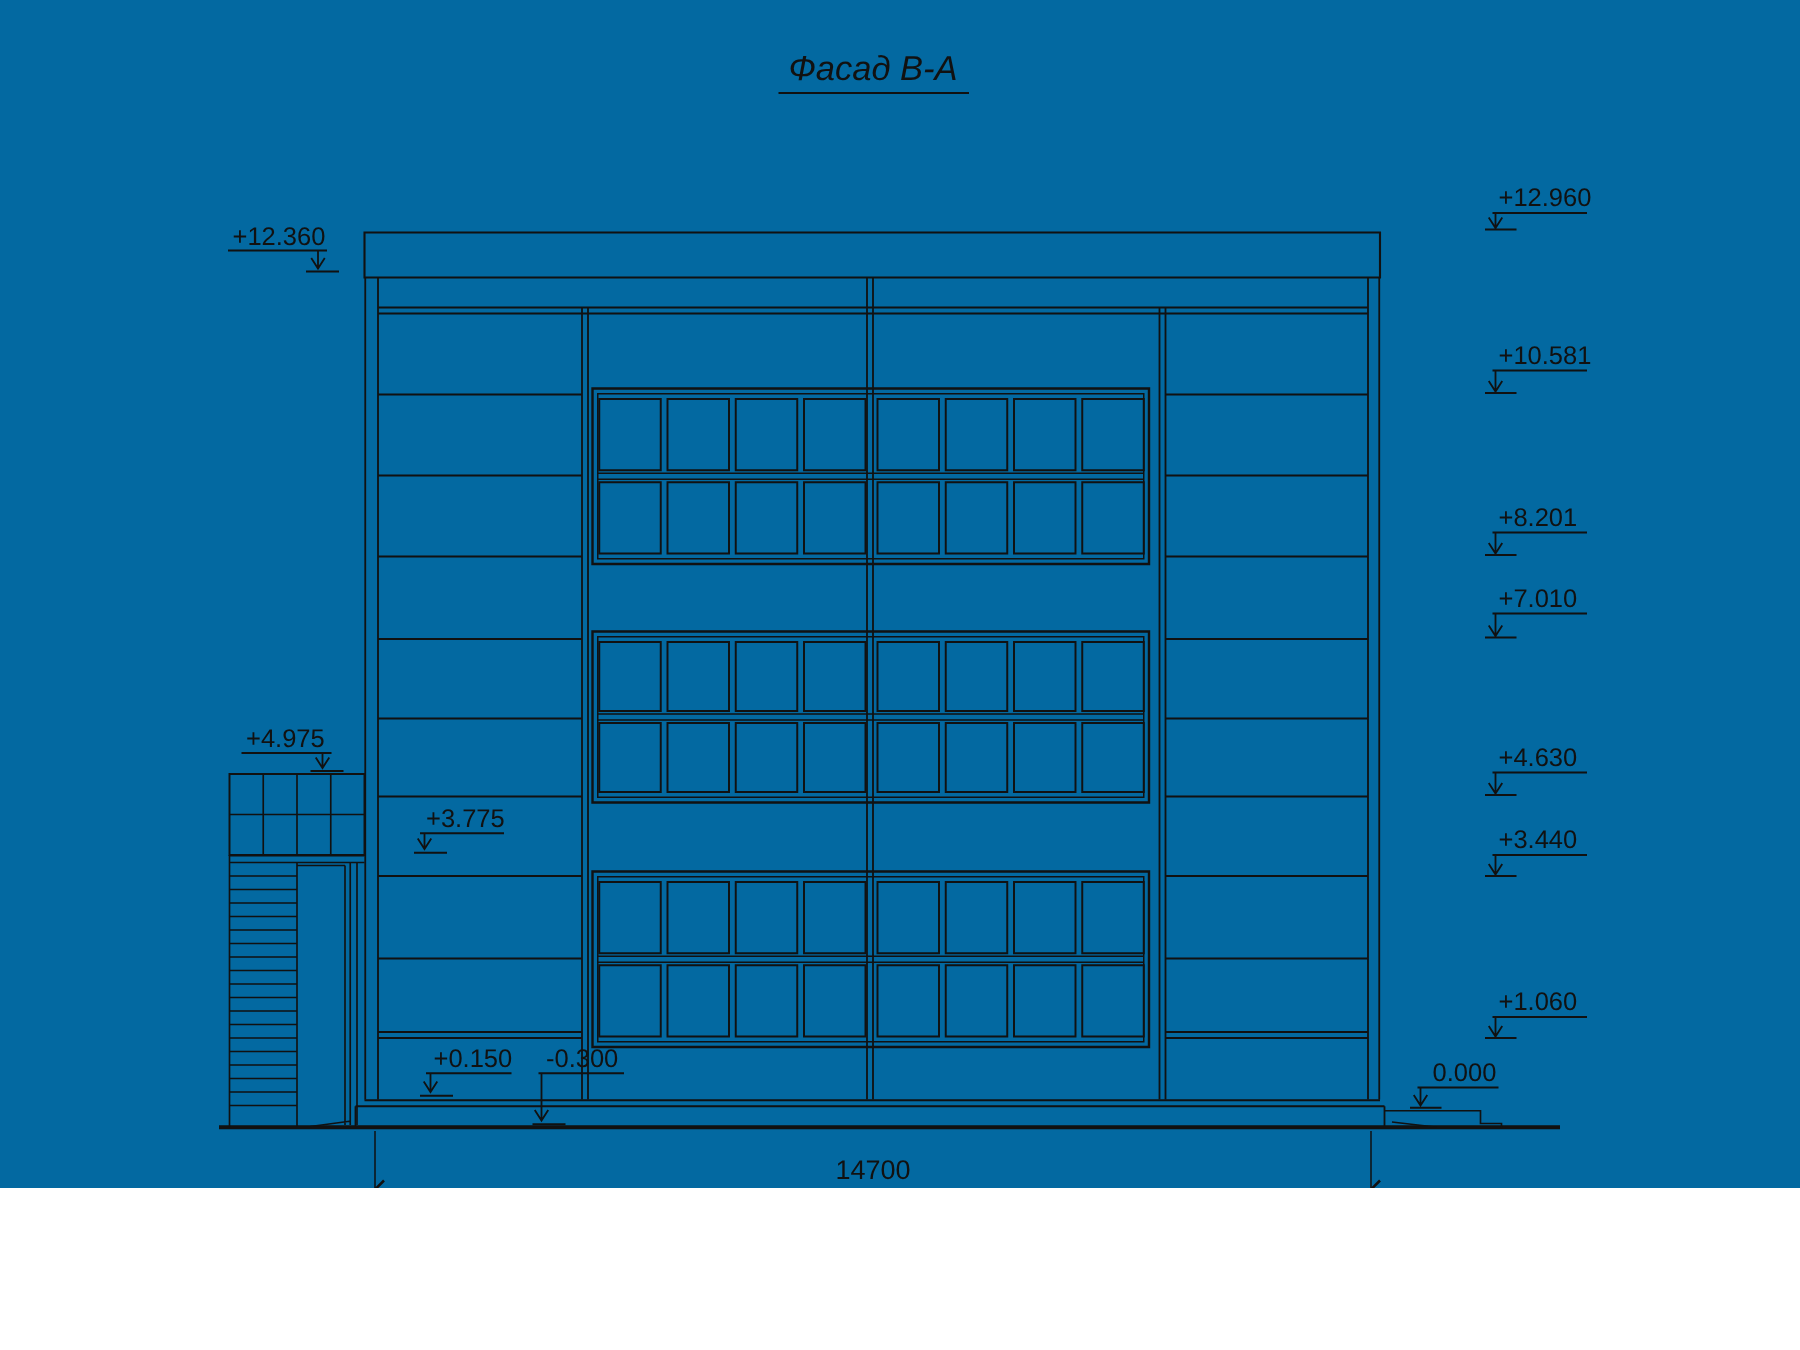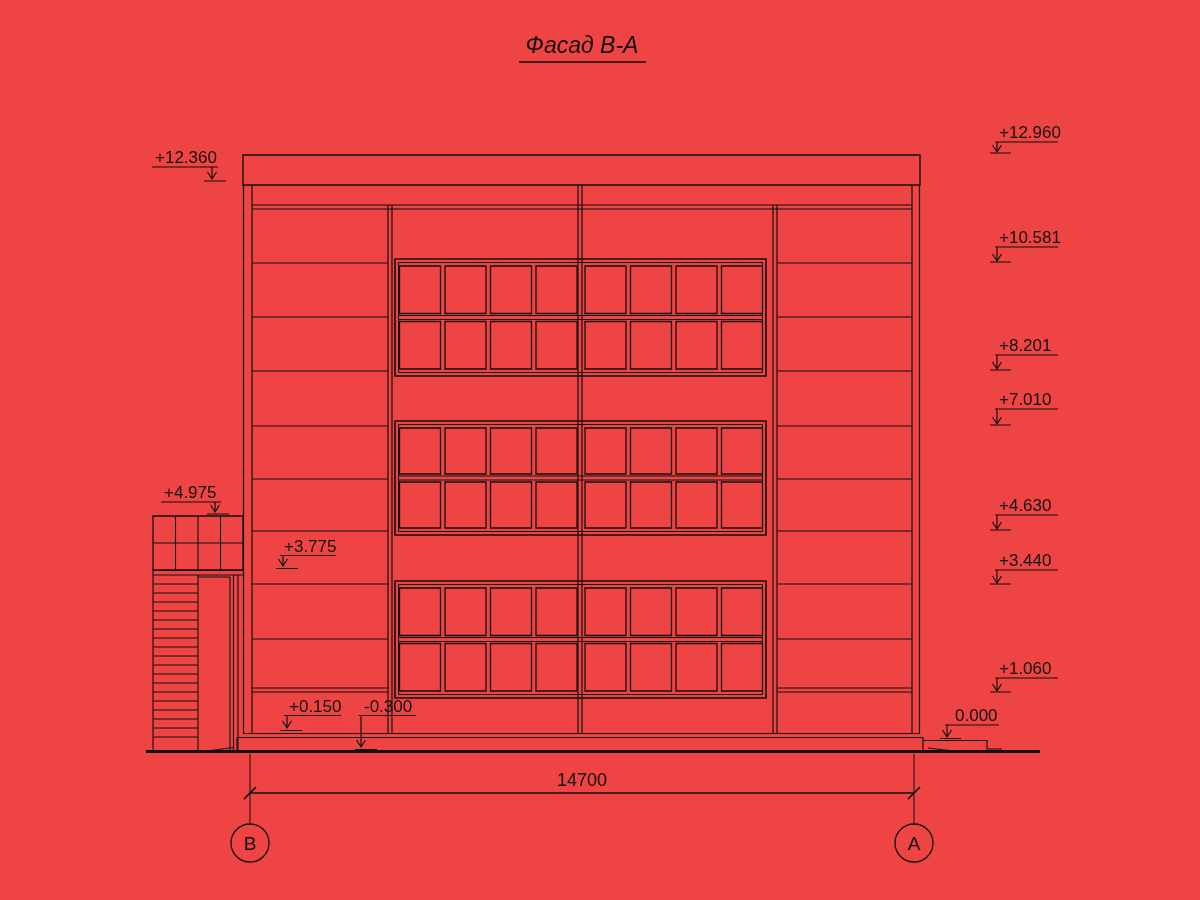--- a/index.html
+++ b/index.html
@@ -1,19 +1,19 @@
 <!DOCTYPE html>
 <html><head>
 <meta charset="utf-8">
 <style>
   html,body{margin:0;padding:0;background:#ffffff;}
   .sheet{
     position:relative;
-    width:1200px;height:900px;
-    background:#ef4444;
+    width:1200px;height:792px;
+    background:#0369a1;
     font-family:"Liberation Sans", sans-serif;
     overflow:hidden;
   }
   svg{display:block;}
   svg text{
     fill:#111;
     font-family:"Liberation Sans", sans-serif;
   }
   .mark-label{font-size:17px;}
   .dim-label{font-size:18px;}

